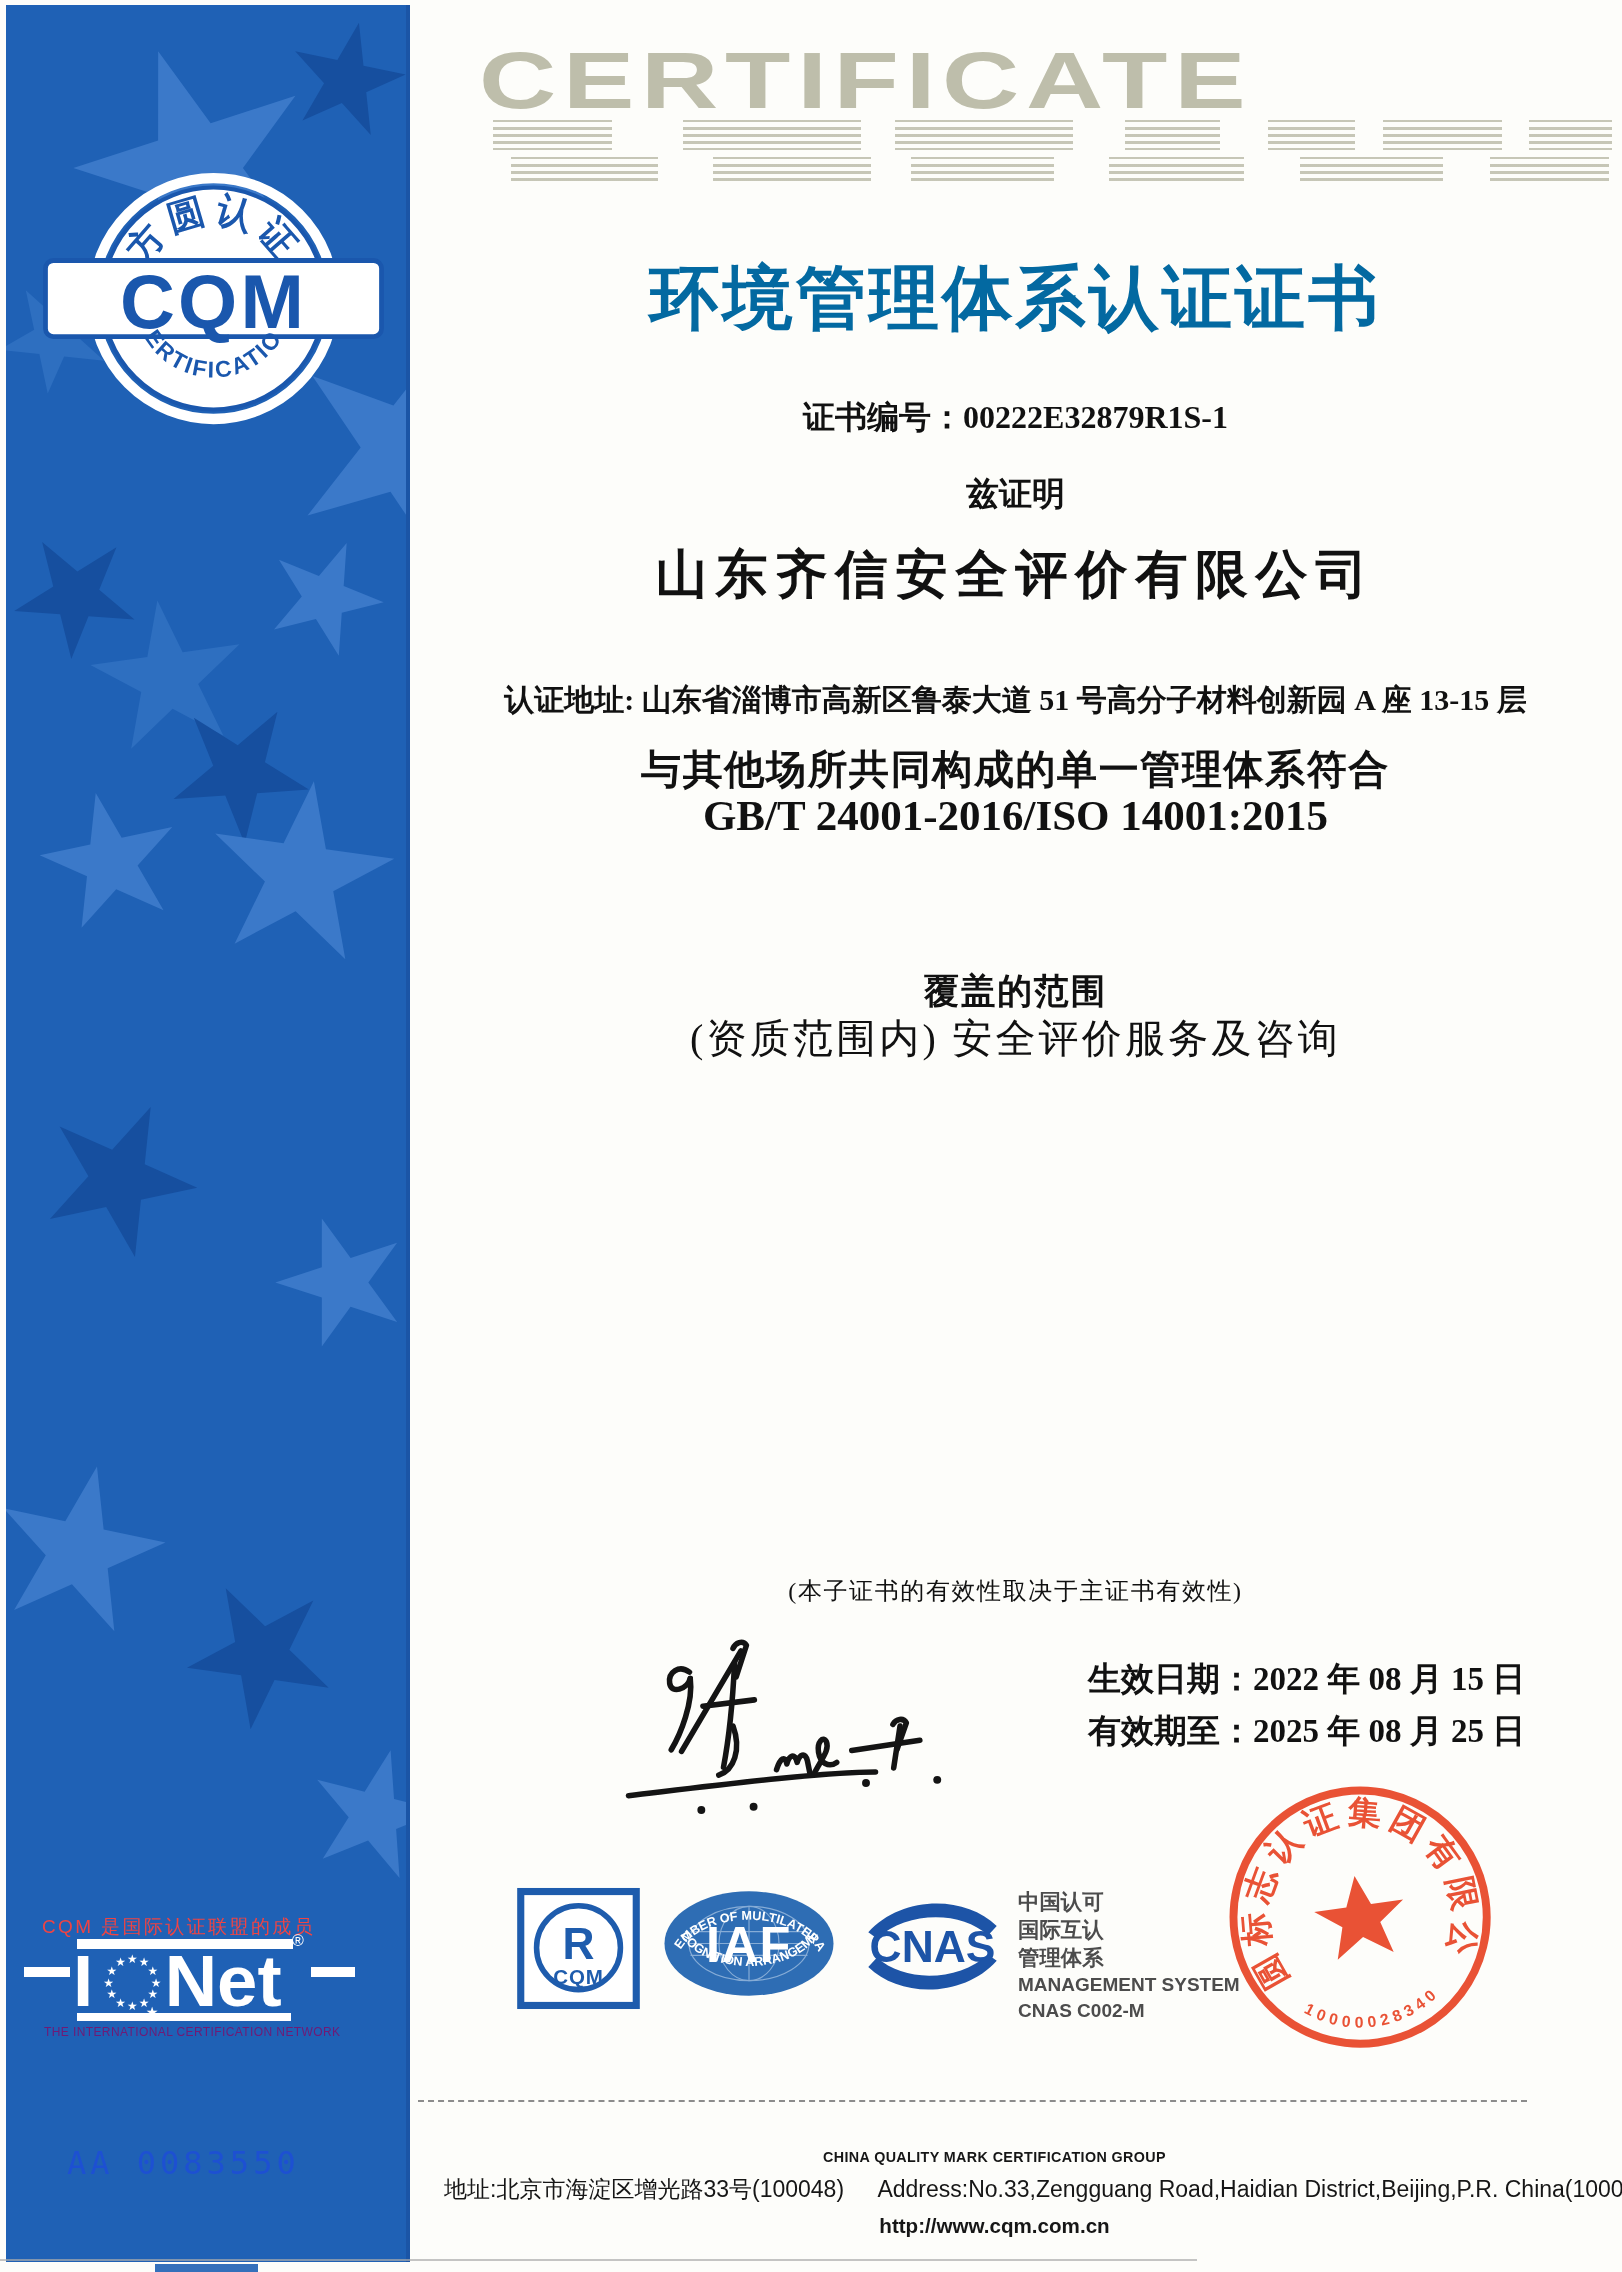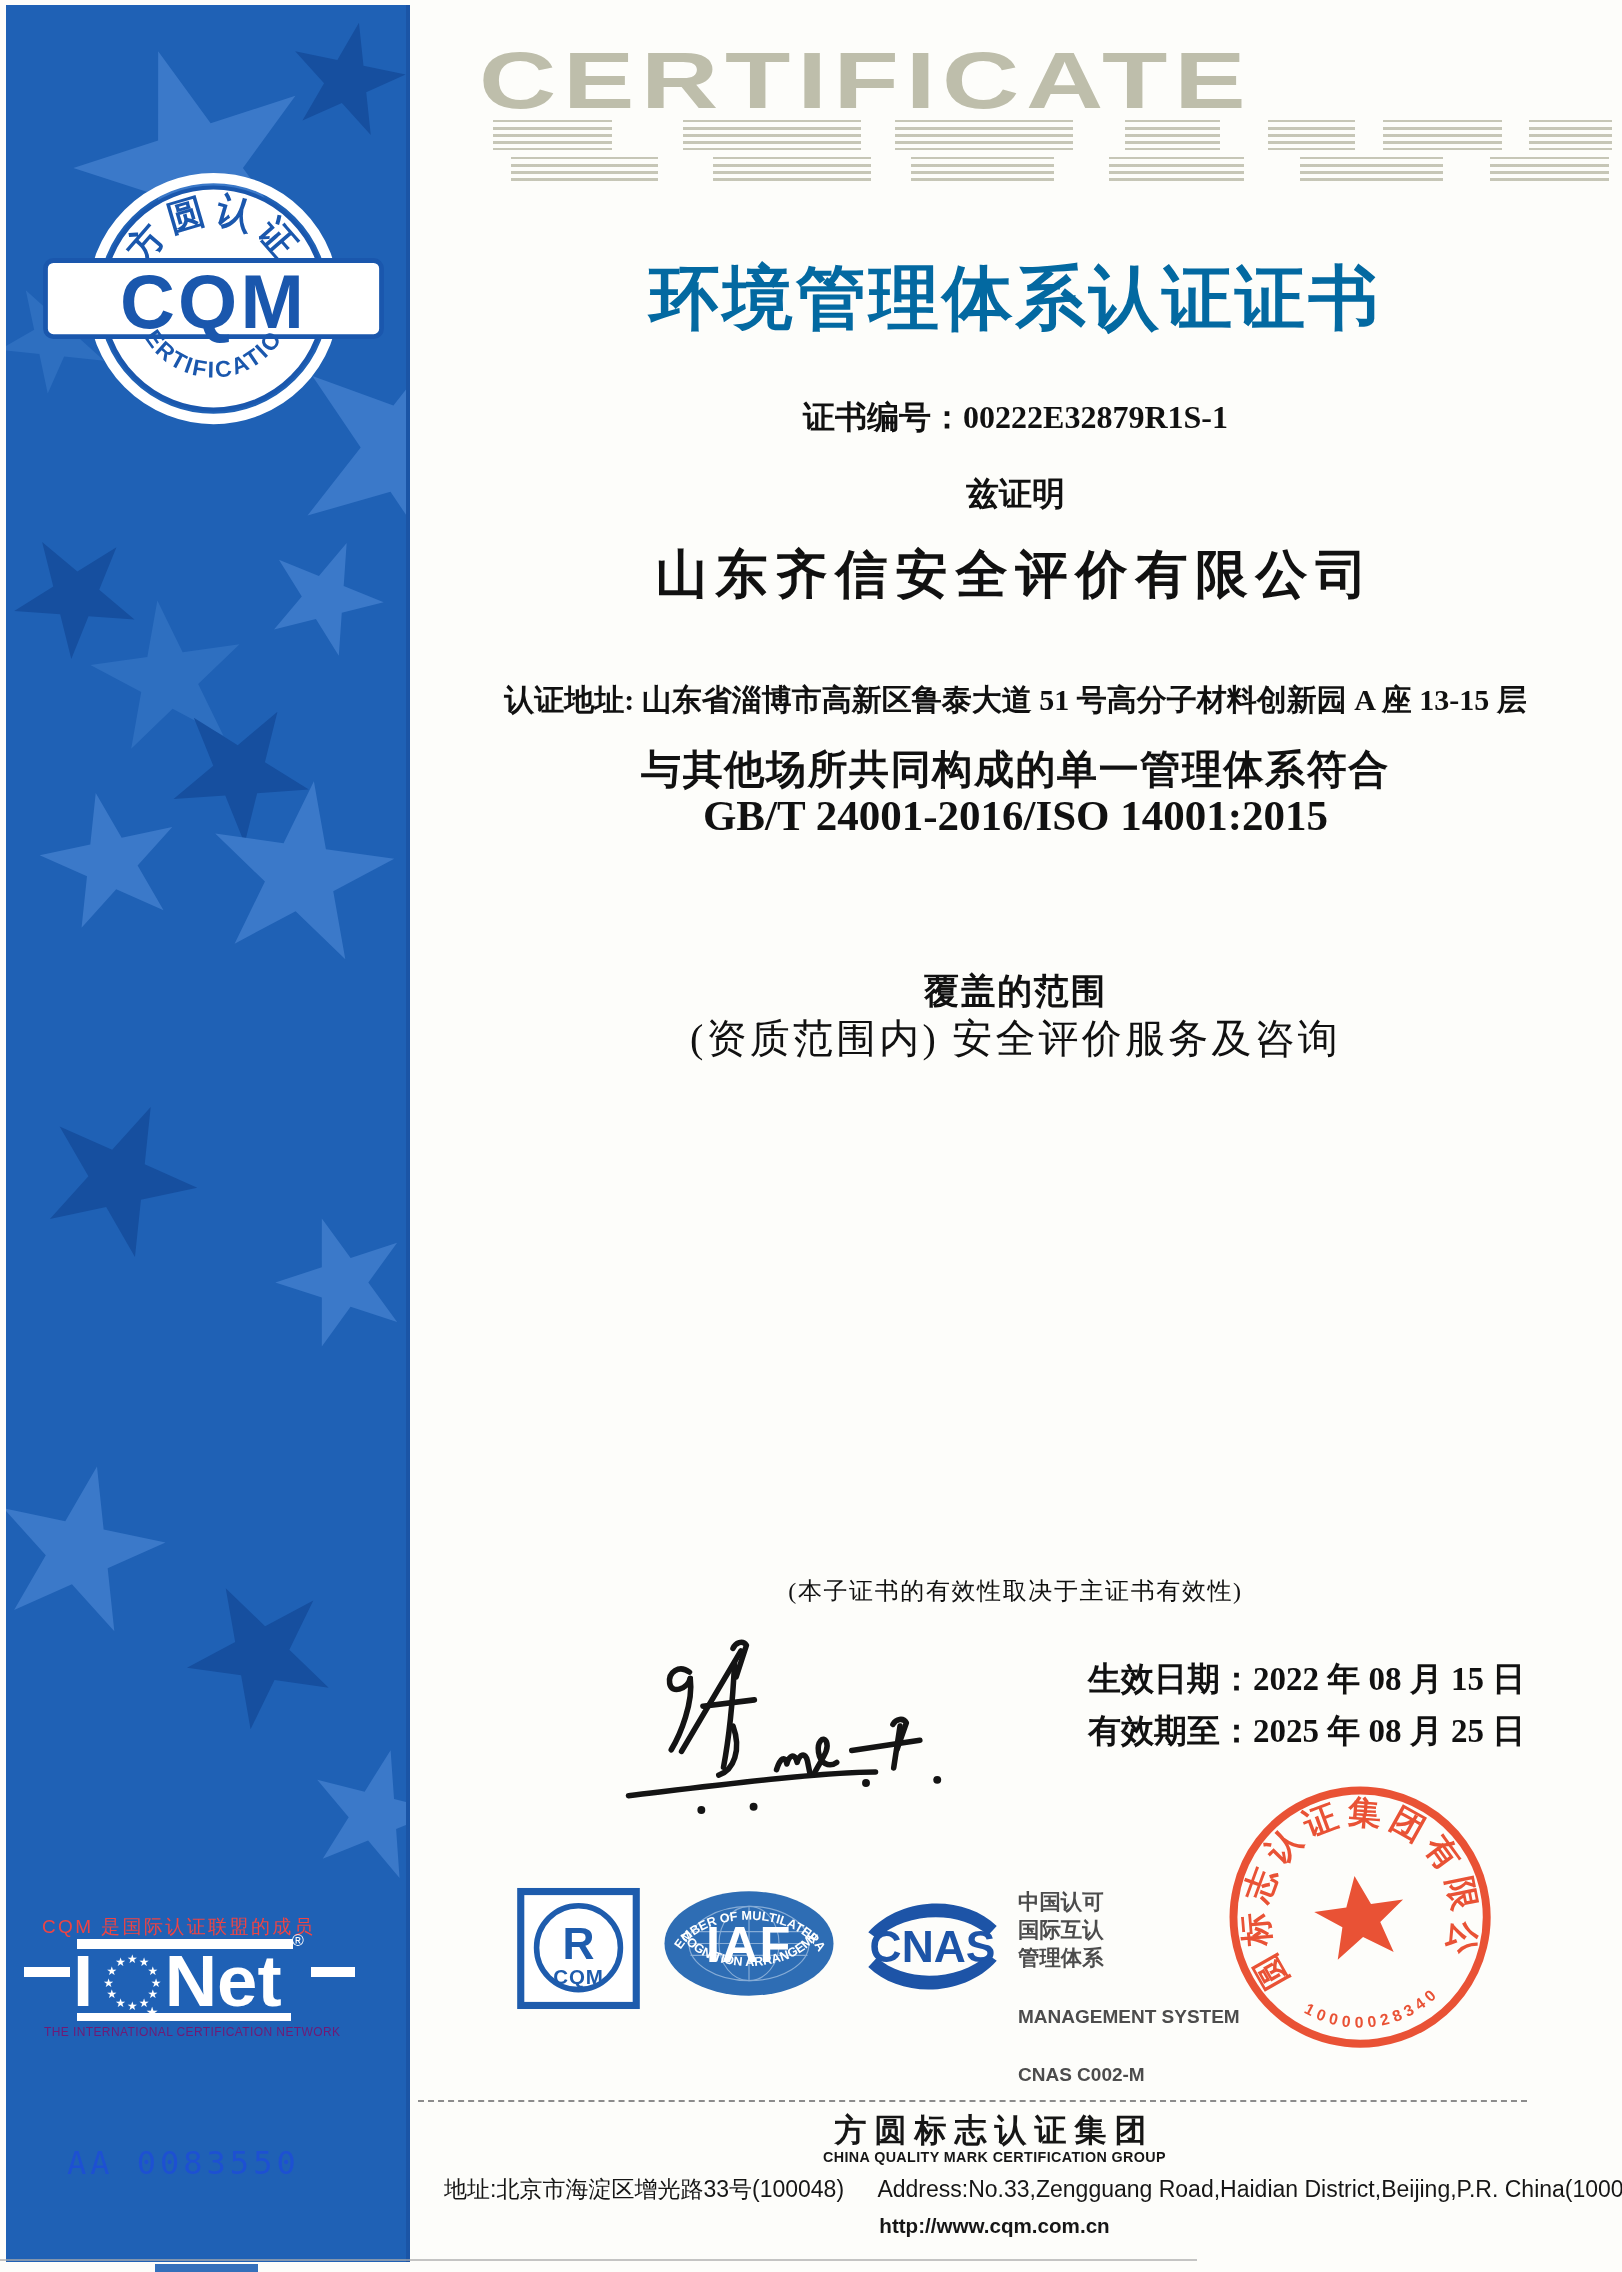--- a/index.html
+++ b/index.html
@@ -33,21 +33,21 @@
   #standard{top:791px;font-size:43px;font-weight:700;}
   #scopelabel{top:948px;font-size:35px;font-weight:700;letter-spacing:1.6px;margin-top:20px;}
   #scope{top:1011px;font-size:40px;font-weight:500;letter-spacing:3.2px;}
   #note{top:1575px;font-size:24px;font-weight:500;letter-spacing:1.6px;}
   #dates{position:absolute;left:680px;top:1653px;font-size:33px;font-weight:700;line-height:52px;white-space:nowrap;}
 
   
   #accr-text{position:absolute;left:1018px;top:1888px;
     font-family:"Liberation Sans","DejaVu Sans",sans-serif;color:#4c4c4c;white-space:nowrap;}
   #accr-text .cnl{font-size:21.4px;font-weight:600;line-height:28px;}
-  #accr-text .enl{font-size:19px;font-weight:700;line-height:26px;margin-top:32px;}
+  #accr-text .enl{font-size:19px;font-weight:700;line-height:26px;}
 
   
   #cutline{position:absolute;left:418px;top:2100px;width:1109px;border-top:2.4px dashed #8c8c8c;}
   .fline{position:absolute;left:444px;width:1101px;text-align:center;white-space:nowrap;
          font-family:"Liberation Sans","DejaVu Sans",sans-serif;color:#161616;}
   #org-cn{top:2109px;font-size:32px;font-weight:700;letter-spacing:8px;}
   #org-en{top:2149px;font-size:14.3px;font-weight:700;letter-spacing:0.4px;}
   #f-addr{top:2174px;font-size:23px;font-weight:500;}
   #f-web{top:2214px;font-size:20.6px;font-weight:700;}
   #serial{position:absolute;left:67px;top:2144px;font-family:"DejaVu Sans Mono",monospace;
@@ -253,21 +253,20 @@
         <textPath href="#sealtop" startOffset="50%" text-anchor="middle">方圆标志认证集团有限公司</textPath>
       </text>
       <path id="sealnum" d="M 82,279 A 140,140 0 0 0 262,279" fill="none"></path>
       <text font-family="Liberation Sans,DejaVu Sans,sans-serif" font-size="20" font-weight="600" fill="#e8492b" letter-spacing="6">
         <textPath href="#sealnum" startOffset="50%" text-anchor="middle">1100000283409</textPath>
       </text>
     </g>
   </svg>
 
   <div id="cutline"></div>
-  <div id="org-cn" class="fline">方圆标志认证集团</div>
   <div id="org-en" class="fline">CHINA QUALITY MARK CERTIFICATION GROUP</div>
   <div id="f-addr" class="fline">
     <span>地址:北京市海淀区增光路33号(100048)</span>
     <span style="display:inline-block;width:20.6px;"></span>
     <span>Address:No.33,Zengguang Road,Haidian District,Beijing,P.R. China(100048)</span>
   </div>
   <div id="f-web" class="fline">http://www.cqm.com.cn</div>
 
   <div id="scanline"></div>
   <div id="scanblue"></div>

